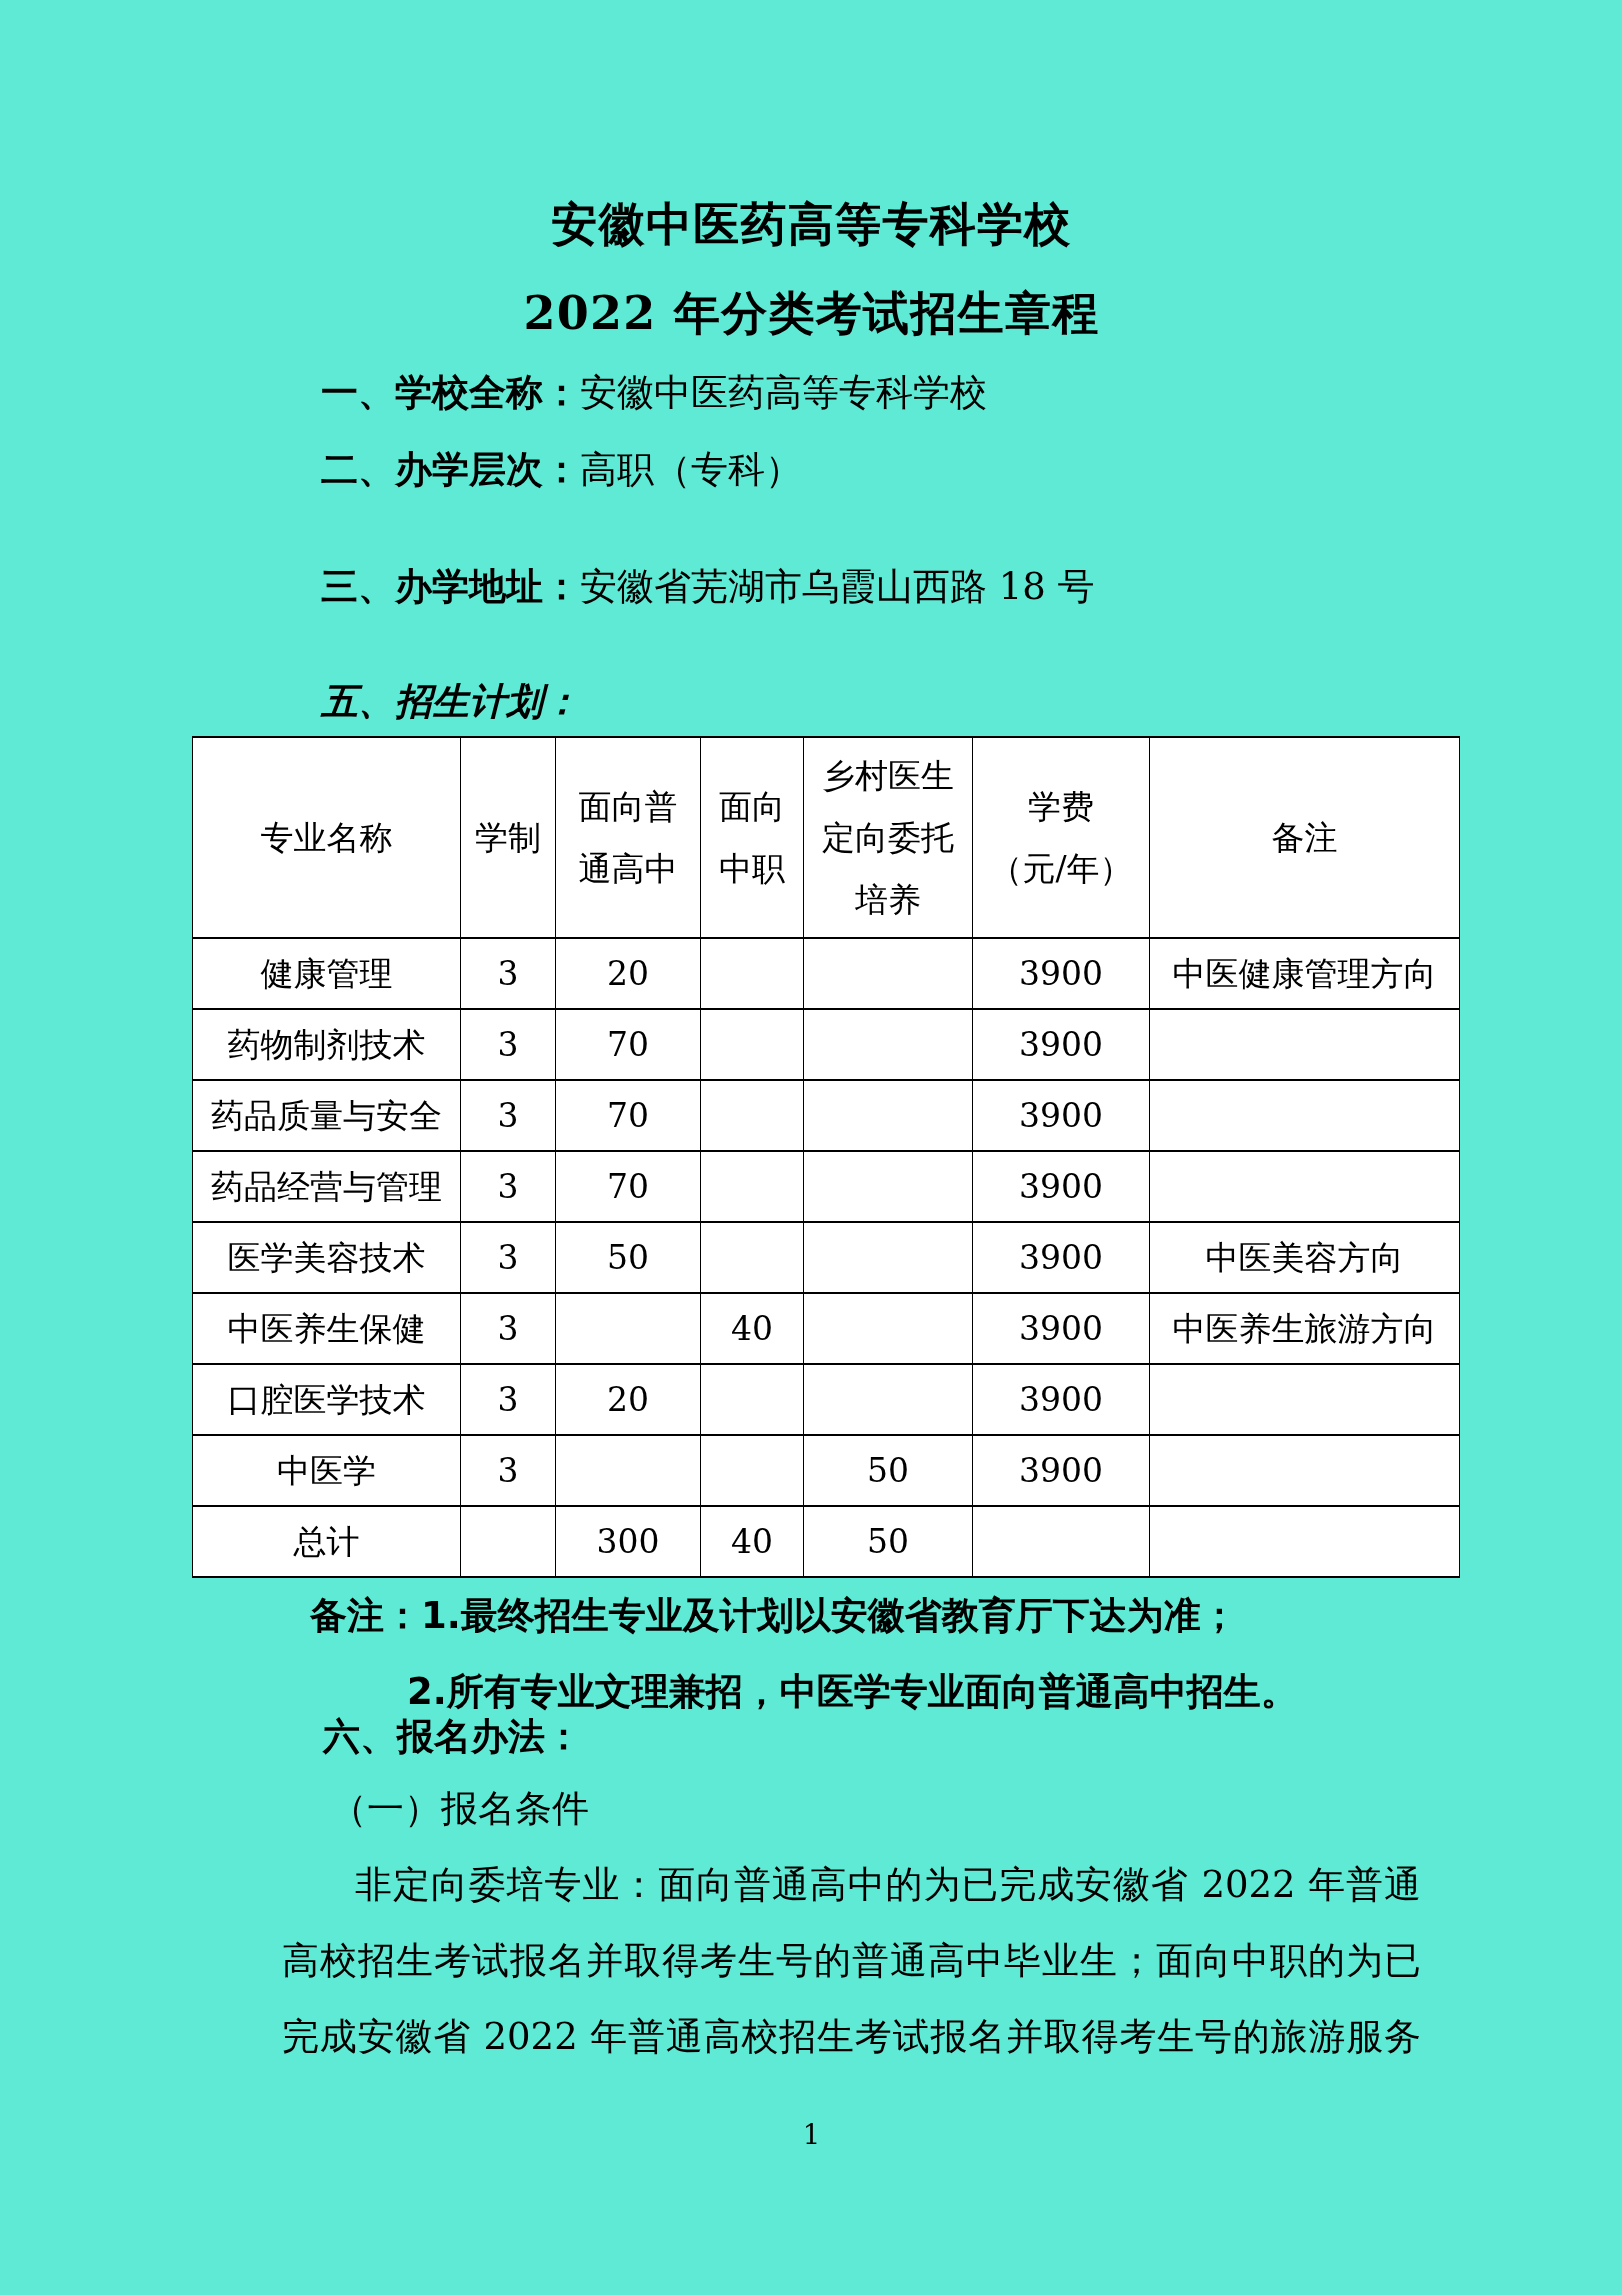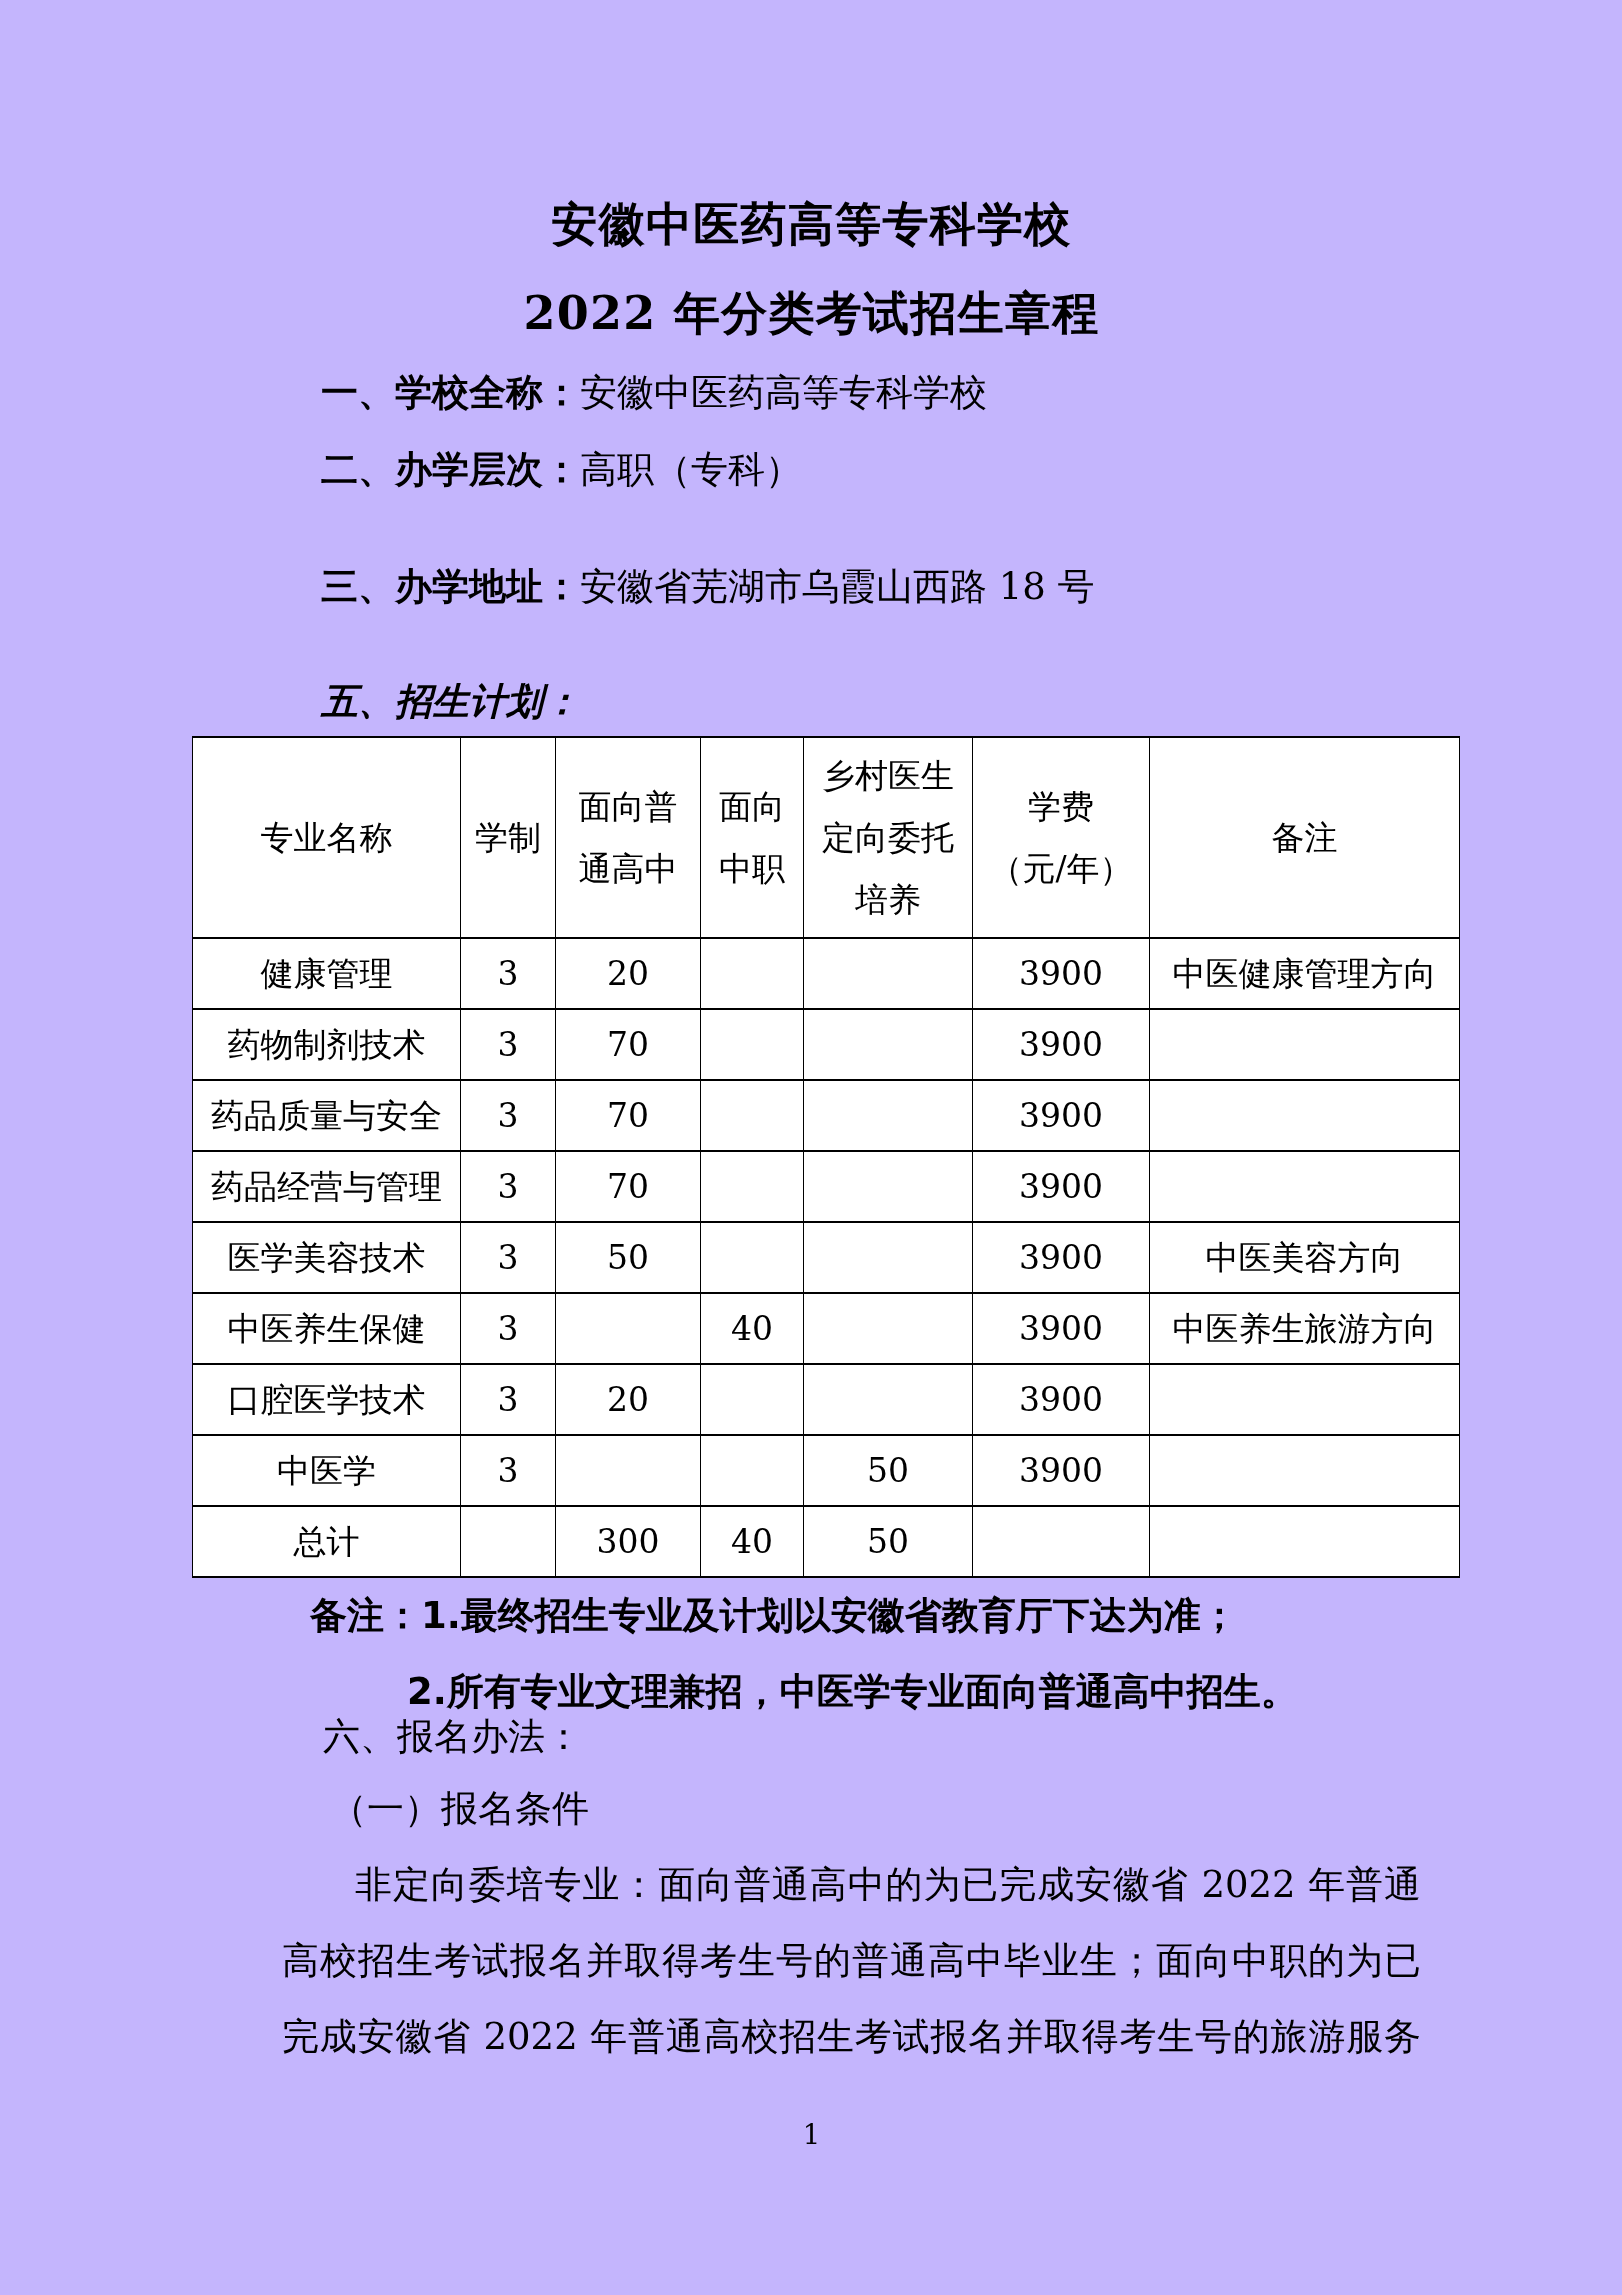--- a/index.html
+++ b/index.html
@@ -1,19 +1,19 @@
 <!DOCTYPE html>
 <html style="font-size:10.5px"><head>
 <meta charset="utf-8">
 <style>
   html,body { margin:0; padding:0; background:#e0e0e0; }
   .page {
     position:relative;
     width:1623px; height:2295px;
-    background:#c4b5fd;
+    background:#5eead4;
     color:#000;
     font-family:"DejaVu Serif","Liberation Serif",serif;
     overflow:hidden;
   }
   .doc-title {
     position:absolute; left:0; width:100%;
     text-align:center;
     font-size:46px; font-weight:700;
     letter-spacing:1.3px;
     font-family:"DejaVu Serif","Liberation Serif",serif;
@@ -55,21 +55,21 @@
   }
   table.plan tbody td { height:69px; line-height:69px; white-space:nowrap; }
 
   .note { position:absolute; font-size:37px; font-weight:700; white-space:nowrap;
           font-family:"DejaVu Sans","Liberation Sans",sans-serif; }
   #note-1 { top:1591px; left:310px; }
   #note-2 { top:1667px; left:407px; }
 
   .section-heading {
     position:absolute; top:1712px; left:323px;
-    font-size:37px; font-weight:400; white-space:nowrap;
+    font-size:37px; font-weight:700; white-space:nowrap;
     font-family:"DejaVu Sans","Liberation Sans",sans-serif;
   }
   .sub-heading {
     position:absolute; top:1784px; left:330px;
     font-size:37px; font-weight:400; white-space:nowrap;
   }
   .paragraph {
     position:absolute; top:1847px; left:247px; width:1139px;
     font-size:37px; font-weight:400;margin-left:35px;
   }

